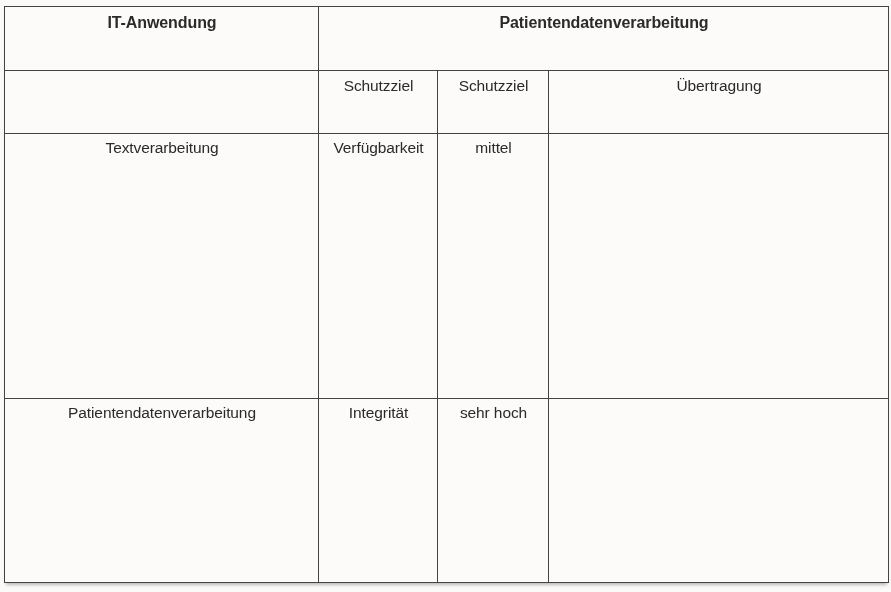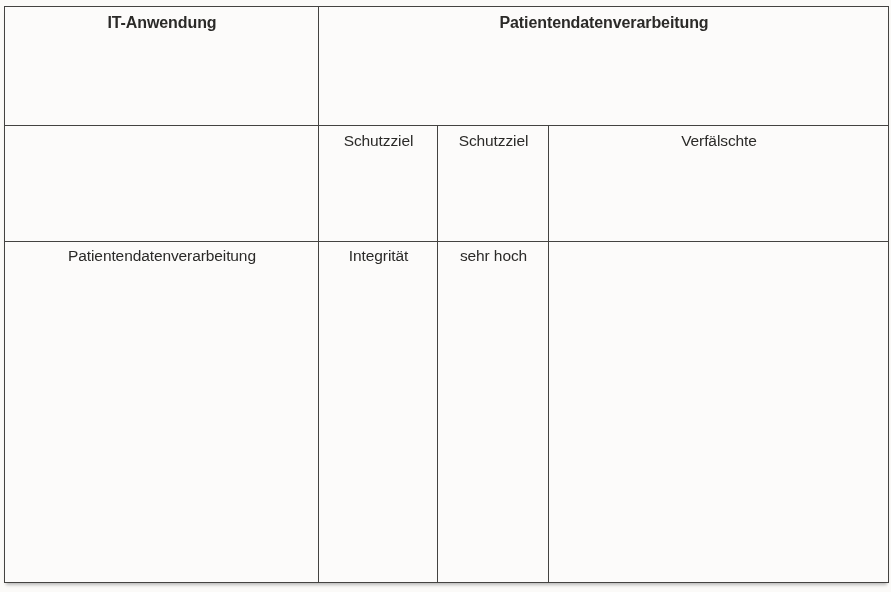--- a/index.html
+++ b/index.html
@@ -69,21 +69,27 @@
     </colgroup>
     <tbody>
       <tr class="hdr-main">
         <th>IT-Anwendung</th>
         <th colspan="3">Patientendatenverarbeitung</th>
       </tr>
       <tr class="hdr-sub">
         <td></td>
         <td>Schutzziel</td>
         <td>Schutzziel</td>
-        <td>Verfälschte</td>
+        <td>Übertragung</td>
+      </tr>
+      <tr class="row-2">
+        <td>Textverarbeitung</td>
+        <td>Verfügbarkeit</td>
+        <td>mittel</td>
+        <td></td>
       </tr>
       <tr class="row-4">
         <td>Patientendatenverarbeitung</td>
         <td>Integrität</td>
         <td>sehr hoch</td>
         <td></td>
       </tr>
     </tbody>
   </table>
 </div>

